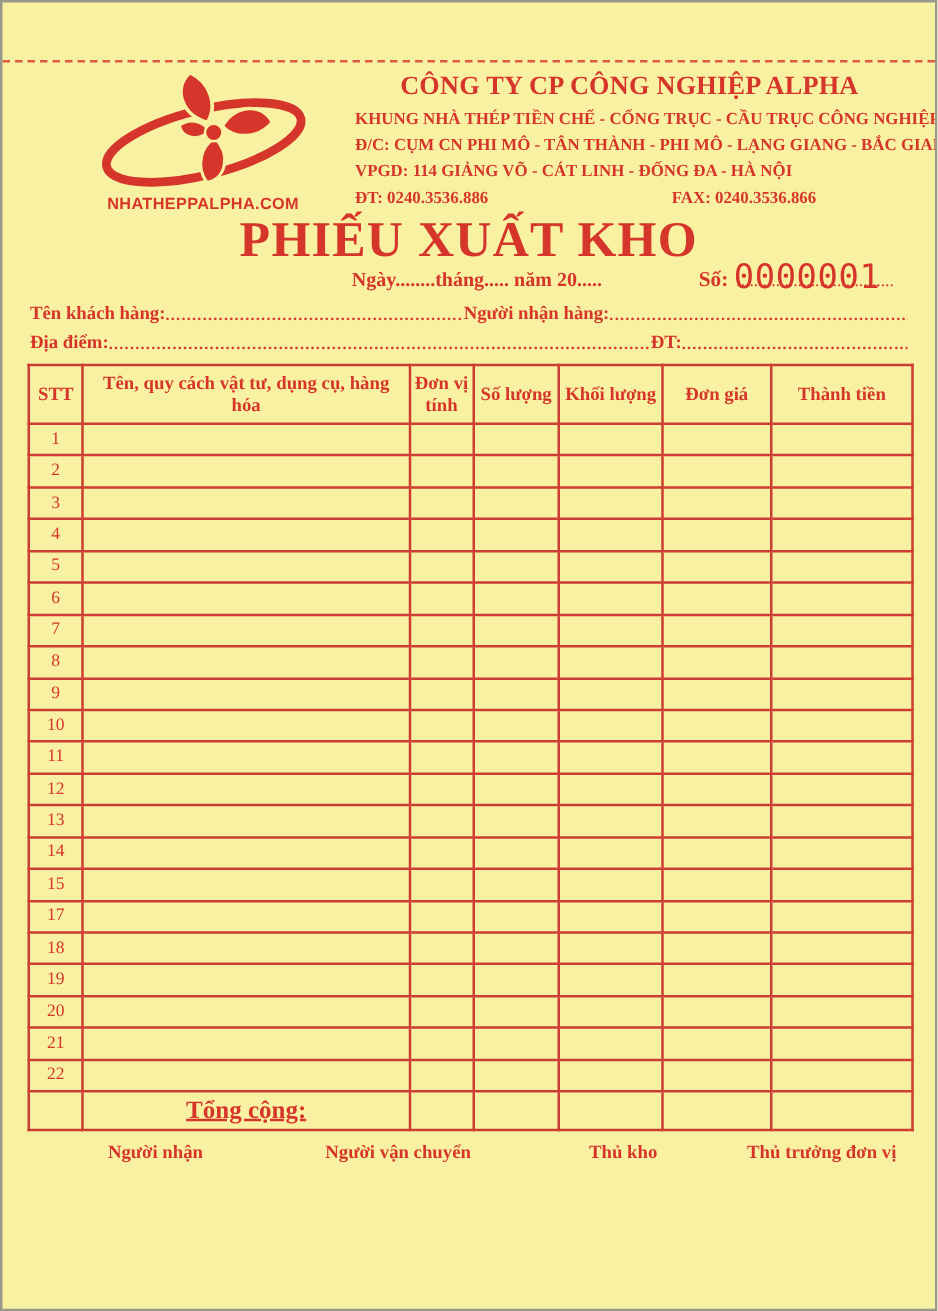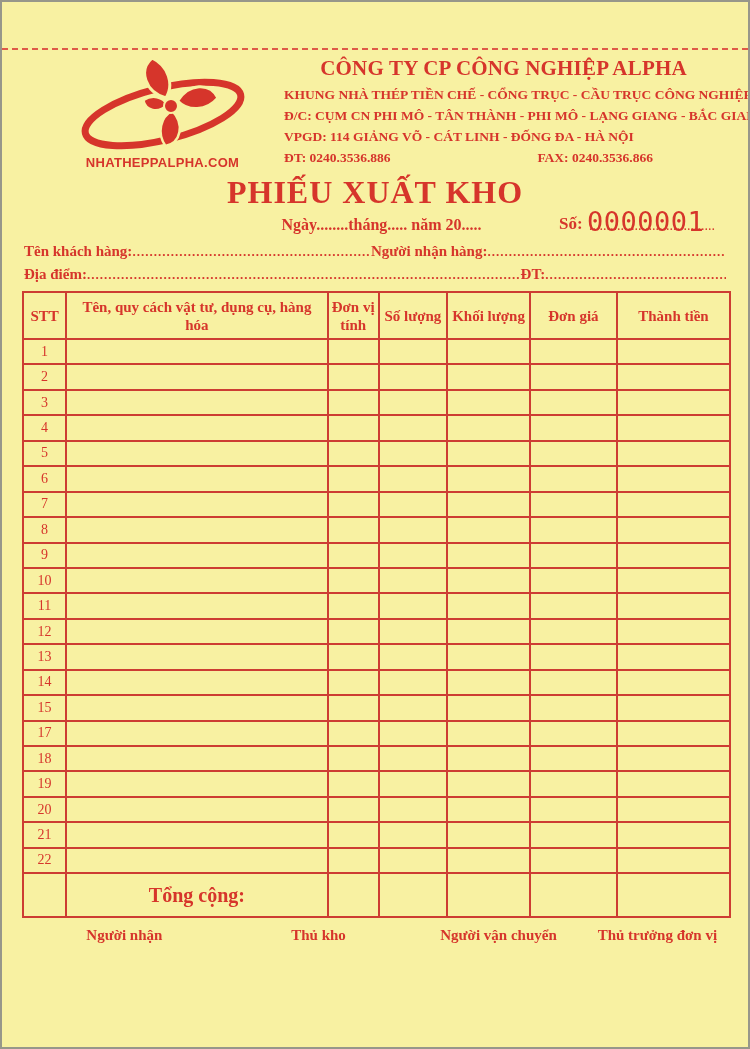--- a/index.html
+++ b/index.html
@@ -40,21 +40,21 @@
   .company-name{
     font-weight:700;font-size:21px;letter-spacing:.2px;
     text-align:center;margin-bottom:3px;white-space:nowrap;
   }
   .company-line{font-weight:700;font-size:13.5px;line-height:21px;white-space:nowrap;}
   .phone-fax{display:flex;font-weight:700;font-size:13.5px;line-height:21px;}
   .fax{margin-left:auto;margin-right:70px;}
   
   .title-row{position:relative;margin-top:2px;}
   .main-title{
-    text-align:center;font-weight:700;font-size:32px;line-height:44px;
+    text-align:center;font-weight:700;font-size:40px;line-height:44px;
     letter-spacing:1px;white-space:nowrap;
   }
   .date-line{text-align:center;font-weight:700;font-size:16px;line-height:22px;padding-left:13px;}
   .serial{
     position:absolute;right:24px;bottom:0;height:34px;width:165px;
   }
   .serial-label{
     position:absolute;left:0;bottom:2px;font-weight:700;font-size:17px;
   }
   .serial-dots{
@@ -82,21 +82,21 @@
   table{
     width:709px;margin:5px 0 0 20px;
     border-collapse:collapse;table-layout:fixed;border-radius:19px;
   }
   th,td{border:2px solid var(--line);padding:0 3px;}
   th{
     font-weight:700;font-size:15px;line-height:1.2;
     text-align:center;vertical-align:middle;height:47px;
   }
   tbody td{height:25.45px;font-size:14px;text-align:center;}
-  tfoot td{height:44px;}
+  tfoot td{height:31px;text-decoration:underline;}
   .total-label{
     font-weight:700;font-size:20px;text-align:center;vertical-align:middle;
   }
   
   .signatures{
     display:grid;grid-template-columns:29% 26% 25% 20%;
     margin:6px 20px 0 20px;
   }
   .signature{
     text-align:center;font-weight:700;font-size:15px;line-height:22px;
@@ -382,18 +382,18 @@
         <td></td>
         <td></td>
         <td></td>
         <td></td>
       </tr>
     </tfoot>
   </table>
 
   <div class="signatures">
     <div class="signature">Người nhận</div>
+    <div class="signature">Người vận chuyển</div>
     <div class="signature">Thủ kho</div>
-    <div class="signature">Người vận chuyển</div>
     <div class="signature">Thủ trưởng đơn vị</div>
   </div>
 
 </div>
 
 </body></html>

